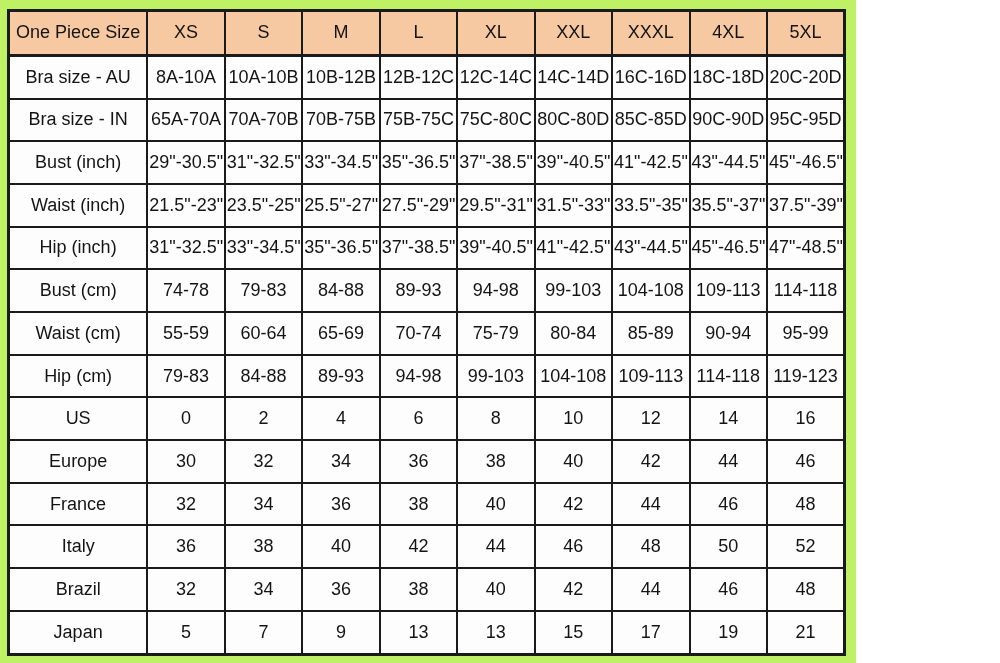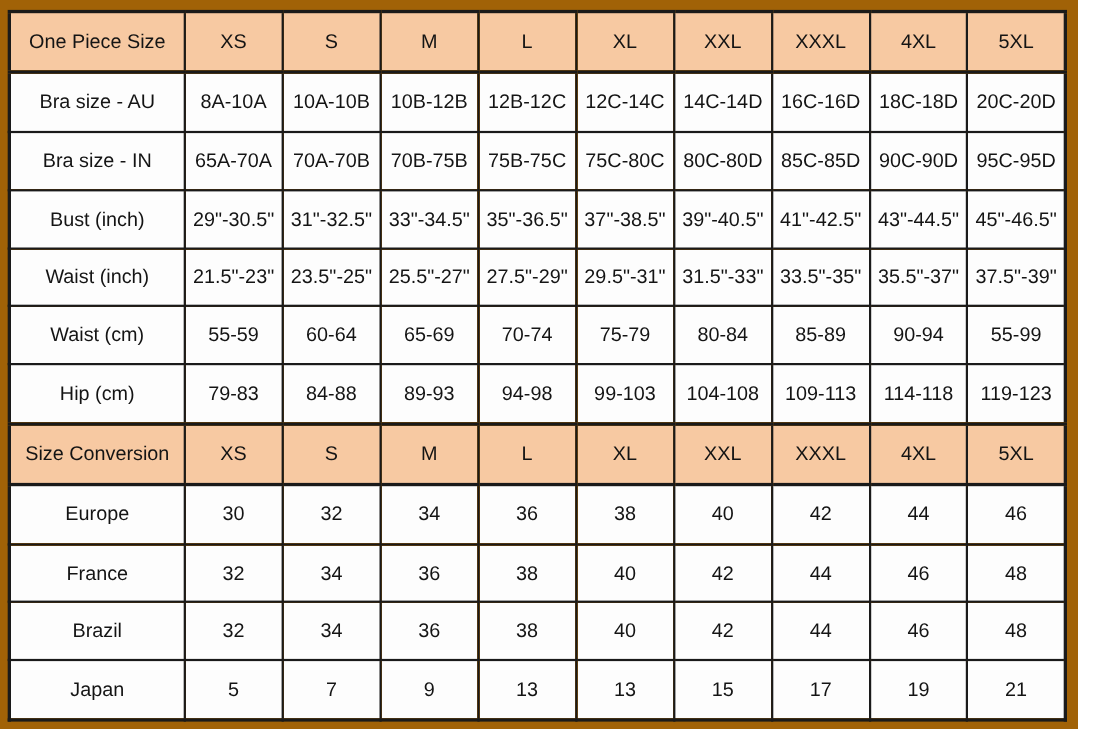--- a/index.html
+++ b/index.html
@@ -9,24 +9,24 @@
     --text: #141414;
   }
   * { box-sizing: border-box; }
   html, body {
     margin: 0;
     padding: 0;
     background: #ffffff;
     font-family: "Liberation Sans", sans-serif;
   }
   .page {
-    width: 980px;
+    width: 856px;
     height: 663px;
     padding: 9px 10px 7px 7px;
-    background: #a16207;
+    background: #bef264;
   }
   table.size-table {
     width: 100%;
     height: 100%;
     border-collapse: collapse;
     table-layout: fixed;
     border: 3px solid var(--border);
   }
   table.size-table td {
     border: 2px solid var(--border);
@@ -118,54 +118,78 @@
           <td>23.5"-25"</td>
           <td>25.5"-27"</td>
           <td>27.5"-29"</td>
           <td>29.5"-31"</td>
           <td>31.5"-33"</td>
           <td>33.5"-35"</td>
           <td>35.5"-37"</td>
           <td>37.5"-39"</td>
         </tr>
         <tr>
+          <td>Hip (inch)</td>
+          <td>31"-32.5"</td>
+          <td>33"-34.5"</td>
+          <td>35"-36.5"</td>
+          <td>37"-38.5"</td>
+          <td>39"-40.5"</td>
+          <td>41"-42.5"</td>
+          <td>43"-44.5"</td>
+          <td>45"-46.5"</td>
+          <td>47"-48.5"</td>
+        </tr>
+        <tr>
+          <td>Bust (cm)</td>
+          <td>74-78</td>
+          <td>79-83</td>
+          <td>84-88</td>
+          <td>89-93</td>
+          <td>94-98</td>
+          <td>99-103</td>
+          <td>104-108</td>
+          <td>109-113</td>
+          <td>114-118</td>
+        </tr>
+        <tr>
           <td>Waist (cm)</td>
           <td>55-59</td>
           <td>60-64</td>
           <td>65-69</td>
           <td>70-74</td>
           <td>75-79</td>
           <td>80-84</td>
           <td>85-89</td>
           <td>90-94</td>
-          <td>55-99</td>
+          <td>95-99</td>
         </tr>
         <tr>
           <td>Hip (cm)</td>
           <td>79-83</td>
           <td>84-88</td>
           <td>89-93</td>
           <td>94-98</td>
           <td>99-103</td>
           <td>104-108</td>
           <td>109-113</td>
           <td>114-118</td>
           <td>119-123</td>
         </tr>
-        <tr class="header-row">
-          <td>Size Conversion</td>
-          <td>XS</td>
-          <td>S</td>
-          <td>M</td>
-          <td>L</td>
-          <td>XL</td>
-          <td>XXL</td>
-          <td>XXXL</td>
-          <td>4XL</td>
-          <td>5XL</td>
+        <tr>
+          <td>US</td>
+          <td>0</td>
+          <td>2</td>
+          <td>4</td>
+          <td>6</td>
+          <td>8</td>
+          <td>10</td>
+          <td>12</td>
+          <td>14</td>
+          <td>16</td>
         </tr>
         <tr>
           <td>Europe</td>
           <td>30</td>
           <td>32</td>
           <td>34</td>
           <td>36</td>
           <td>38</td>
           <td>40</td>
           <td>42</td>
@@ -176,20 +200,32 @@
           <td>France</td>
           <td>32</td>
           <td>34</td>
           <td>36</td>
           <td>38</td>
           <td>40</td>
           <td>42</td>
           <td>44</td>
           <td>46</td>
           <td>48</td>
+        </tr>
+        <tr>
+          <td>Italy</td>
+          <td>36</td>
+          <td>38</td>
+          <td>40</td>
+          <td>42</td>
+          <td>44</td>
+          <td>46</td>
+          <td>48</td>
+          <td>50</td>
+          <td>52</td>
         </tr>
         <tr>
           <td>Brazil</td>
           <td>32</td>
           <td>34</td>
           <td>36</td>
           <td>38</td>
           <td>40</td>
           <td>42</td>
           <td>44</td>

